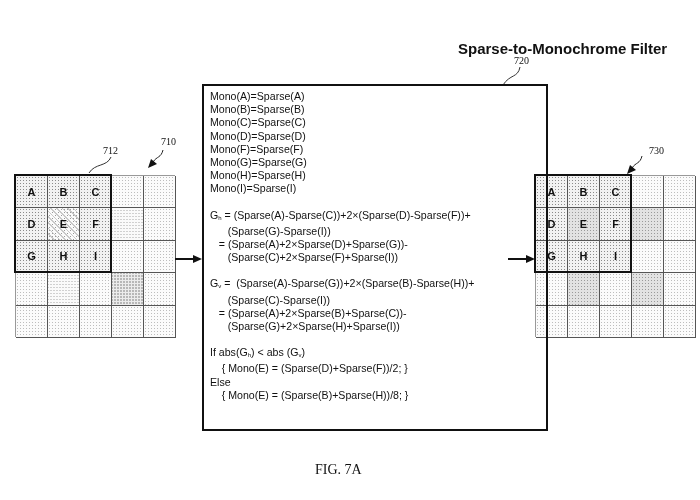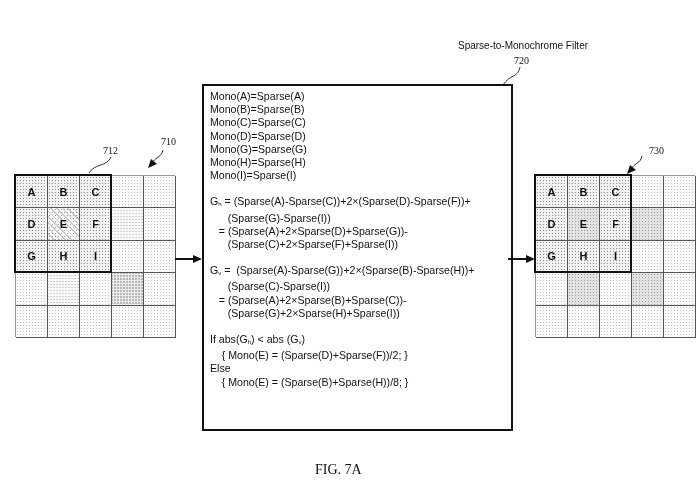--- a/index.html
+++ b/index.html
@@ -9,21 +9,21 @@
   .cell{box-sizing:border-box;border-right:1.5px solid #555;border-bottom:1.5px solid #555;display:flex;align-items:center;justify-content:center;font-weight:bold;font-size:11px;color:#111;
     background-color:#fbfbfb;
     background-image:radial-gradient(#bdbdbd 0.6px, transparent 0.8px);
     background-size:3px 3px;}
   .cell.inwin{background-image:radial-gradient(#8a8a8a 0.7px, transparent 0.9px);background-size:3px 3px;background-color:#f2f2f2;}
   .cell.diag{background-image:repeating-linear-gradient(45deg,#c8c8c8 0 1px,transparent 1px 4px),radial-gradient(#999 0.6px, transparent 0.8px);background-size:auto,3px 3px;}
   .cell.xhatch{background-image:repeating-linear-gradient(45deg,#d0d0d0 0 1px,transparent 1px 4px),repeating-linear-gradient(-45deg,#d0d0d0 0 1px,transparent 1px 4px);background-color:#fafafa;}
   .cell.dense{background-image:repeating-linear-gradient(45deg,#b8b8b8 0 1px,transparent 1px 3px),repeating-linear-gradient(-45deg,#b8b8b8 0 1px,transparent 1px 3px);background-color:#ececec;}
   .cell.shade{background-color:#e2e2e2;background-image:radial-gradient(#9a9a9a 0.7px, transparent 0.9px);background-size:3px 3px;}
   .window{position:absolute;border:2.5px solid #111;box-sizing:border-box;pointer-events:none;}
-  .filterbox{position:absolute;left:202px;top:84px;width:311px;height:347px;border:2px solid #111;box-sizing:border-box;padding:4px 0 0 6px;font-size:10.6px;line-height:13.2px;}
+  .filterbox{position:absolute;left:202px;top:84px;width:346px;height:347px;border:2px solid #111;box-sizing:border-box;padding:4px 0 0 6px;font-size:10.6px;line-height:13.2px;}
   .line{white-space:pre;}
   .gap{height:13px;}
   .ref{font-family:"Liberation Serif",serif;font-size:10px;}
   .caption{font-family:"Liberation Serif",serif;font-weight:normal;font-size:14px;}
   .arrow-line{position:absolute;height:1.5px;background:#111;}
   .arrow-head{position:absolute;width:0;height:0;border-top:4px solid transparent;border-bottom:4px solid transparent;border-left:9px solid #111;}
   sub{font-size:6px;vertical-align:-1px;}
 </style>
 </head>
 <body>
@@ -96,37 +96,38 @@
     <path d="M18 2 C 16 10, 12 8, 8 14" stroke="#222" fill="none" stroke-width="1"></path>
     <polygon points="3,20 6,11 12,16" fill="#111"></polygon>
   </svg>
 
 <span class="abs ref" style="left:649px;top:145px;">730</span>
 <svg class="abs" style="left:622px;top:154px;" width="25" height="25">
     <path d="M20 2 C 18 10, 14 8, 10 14" stroke="#222" fill="none" stroke-width="1"></path>
     <polygon points="5,20 8,11 14,16" fill="#111"></polygon>
   </svg>
 
-<span class="abs" style="left:458px;top:40px;font-size:10px;">Sparse-to-Monochrome Filter</span>
+<span class="abs" style="left:458px;top:40px;font-size:15px;font-weight:bold;">Sparse-to-Monochrome Filter</span>
 <span class="abs ref" style="left:514px;top:55px;">720</span>
 <svg class="abs" style="left:500px;top:66px;" width="26" height="22">
     <path d="M20 1 C 18 12, 10 8, 3 19" stroke="#333" fill="none" stroke-width="1"></path>
   </svg>
 
 <div class="arrow-line" style="left:175px;top:258px;width:20px;"></div>
 <div class="arrow-head" style="left:193px;top:255px;"></div>
 <div class="arrow-line" style="left:508px;top:258px;width:19px;"></div>
 <div class="arrow-head" style="left:526px;top:255px;"></div>
 
 <div class="filterbox">
   <div id="assignments">
       <div class="line">Mono(A)=Sparse(A)</div>
       <div class="line">Mono(B)=Sparse(B)</div>
       <div class="line">Mono(C)=Sparse(C)</div>
       <div class="line">Mono(D)=Sparse(D)</div>
+      <div class="line">Mono(F)=Sparse(F)</div>
       <div class="line">Mono(G)=Sparse(G)</div>
       <div class="line">Mono(H)=Sparse(H)</div>
       <div class="line">Mono(I)=Sparse(I)</div>
     </div>
   <div class="gap"></div>
   <div>
     <div class="line"><span>G</span><sub>h</sub><span> = (Sparse(A)-Sparse(C))+2×(Sparse(D)-Sparse(F))+</span></div>
     <div class="line">      (Sparse(G)-Sparse(I))</div>
     <div class="line">   = (Sparse(A)+2×Sparse(D)+Sparse(G))-</div>
     <div class="line">      (Sparse(C)+2×Sparse(F)+Sparse(I))</div>

